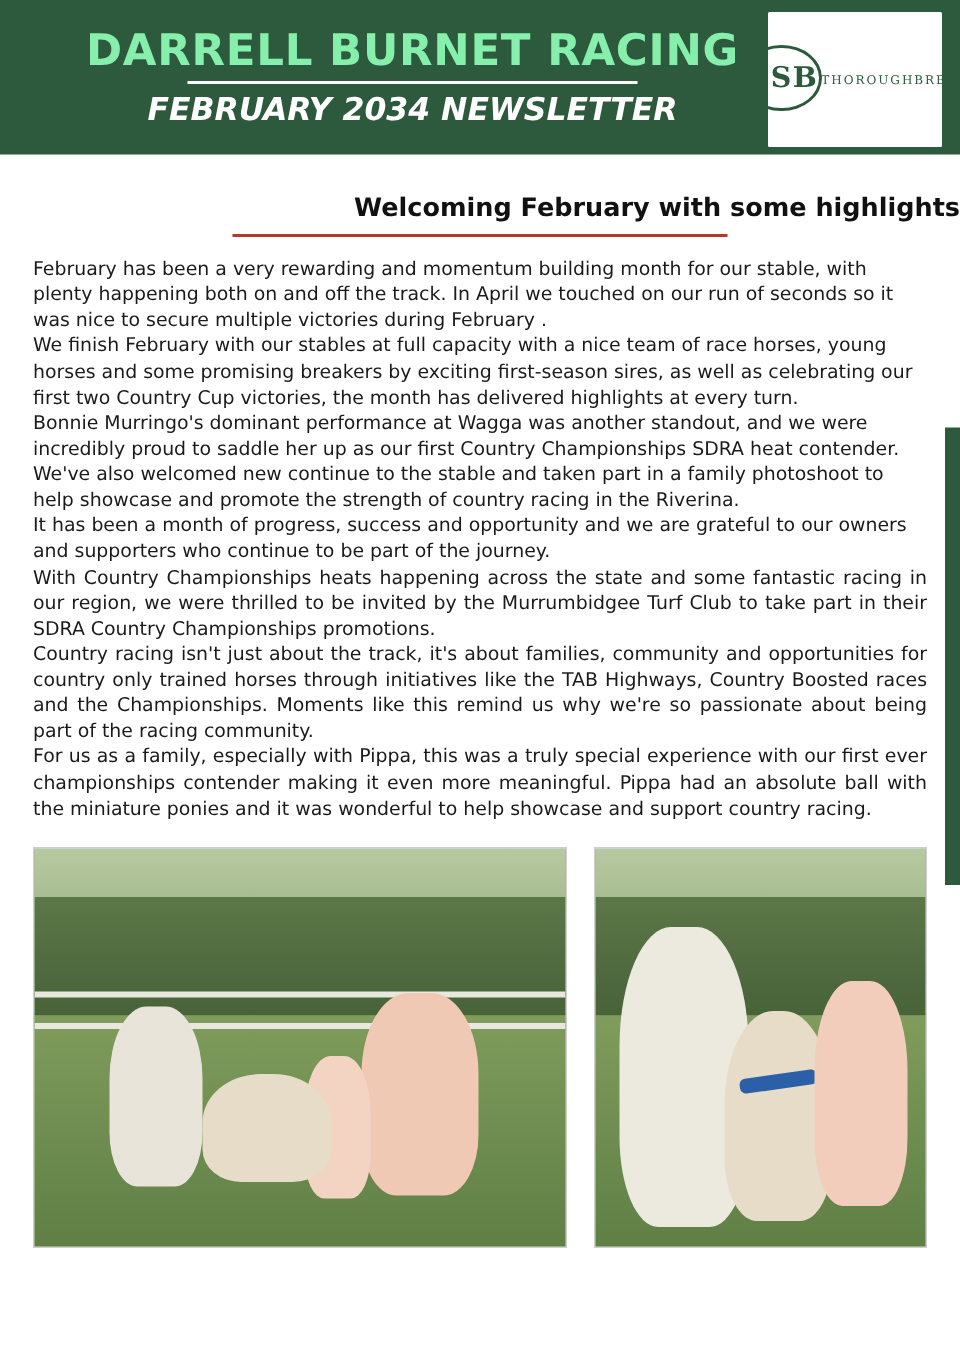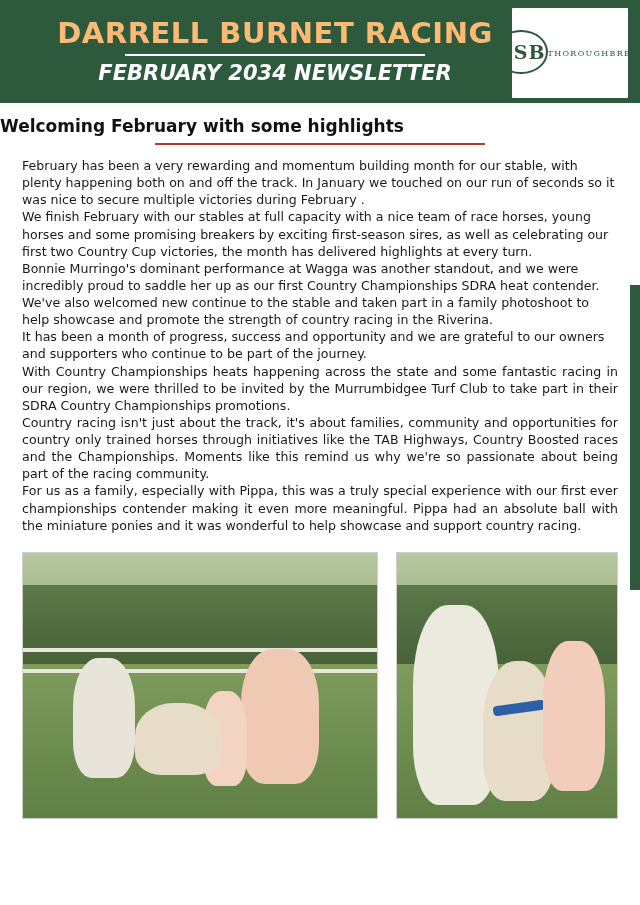--- a/index.html
+++ b/index.html
@@ -20,21 +20,21 @@
   .header {
     position: relative;
     height: 103px;
     background: #2d5a3d;
     display: flex;
     align-items: center;
     justify-content: center;
     flex-direction: column;
   }
   .header-title {
-    color: #fdba74;
+    color: #86efac;
     font-family: "DejaVu Sans", sans-serif;
     font-weight: bold;
     font-size: 29px;
     letter-spacing: 0.5px;
     text-align: center;
     margin: 0;
     padding-right: 90px;
     line-height: 1.1;
   }
   .header-divider {
@@ -98,22 +98,22 @@
     position: absolute;
     right: 0;
     top: 285px;
     width: 10px;
     height: 305px;
     background: #2d5a3d;
   }
 
   
   .section-heading-wrap {
-    margin-top: 13px;
-    text-align: left;
+    margin-top: 26px;
+    text-align: right;
   }
   .section-heading {
     font-family: "DejaVu Sans", sans-serif;
     font-weight: bold;
     font-size: 17px;
     color: #111111;
     margin: 0;
   }
   .heading-rule {
     width: 330px;
@@ -213,21 +213,21 @@
 
 <div class="side-tab"></div>
 
 <div class="section-heading-wrap">
   <h2 class="section-heading">Welcoming February with some highlights</h2>
   <div class="heading-rule"></div>
 </div>
 
 <div class="body-wrap">
 
-  <p class="para">February has been a very rewarding and momentum building month for our stable, with plenty happening both on and off the track. In January we touched on our run of seconds so it was nice to secure multiple victories during February .</p>
+  <p class="para">February has been a very rewarding and momentum building month for our stable, with plenty happening both on and off the track. In April we touched on our run of seconds so it was nice to secure multiple victories during February .</p>
   <p class="para">We finish February with our stables at full capacity with a nice team of race horses, young horses and some promising breakers by exciting first-season sires, as well as celebrating our first two Country Cup victories, the month has delivered highlights at every turn.</p>
   <p class="para">Bonnie Murringo's dominant performance at Wagga was another standout, and we were incredibly proud to saddle her up as our first Country Championships SDRA heat contender.</p>
   <p class="para">We've also welcomed new continue to the stable and taken part in a family photoshoot to help showcase and promote the strength of country racing in the Riverina.</p>
   <p class="para">It has been a month of progress, success and opportunity and we are grateful to our owners and supporters who continue to be part of the journey.</p>
 
 
   <p class="para justified">With Country Championships heats happening across the state and some fantastic racing in our region, we were thrilled to be invited by the Murrumbidgee Turf Club to take part in their SDRA Country Championships promotions.</p>
   <p class="para justified">Country racing isn't just about the track, it's about families, community and opportunities for country only trained horses through initiatives like the TAB Highways, Country Boosted races and the Championships. Moments like this remind us why we're so passionate about being part of the racing community.</p>
   <p class="para justified">For us as a family, especially with Pippa, this was a truly special experience with our first ever championships contender making it even more meaningful. Pippa had an absolute ball with the miniature ponies and it was wonderful to help showcase and support country racing.</p>
 </div>

